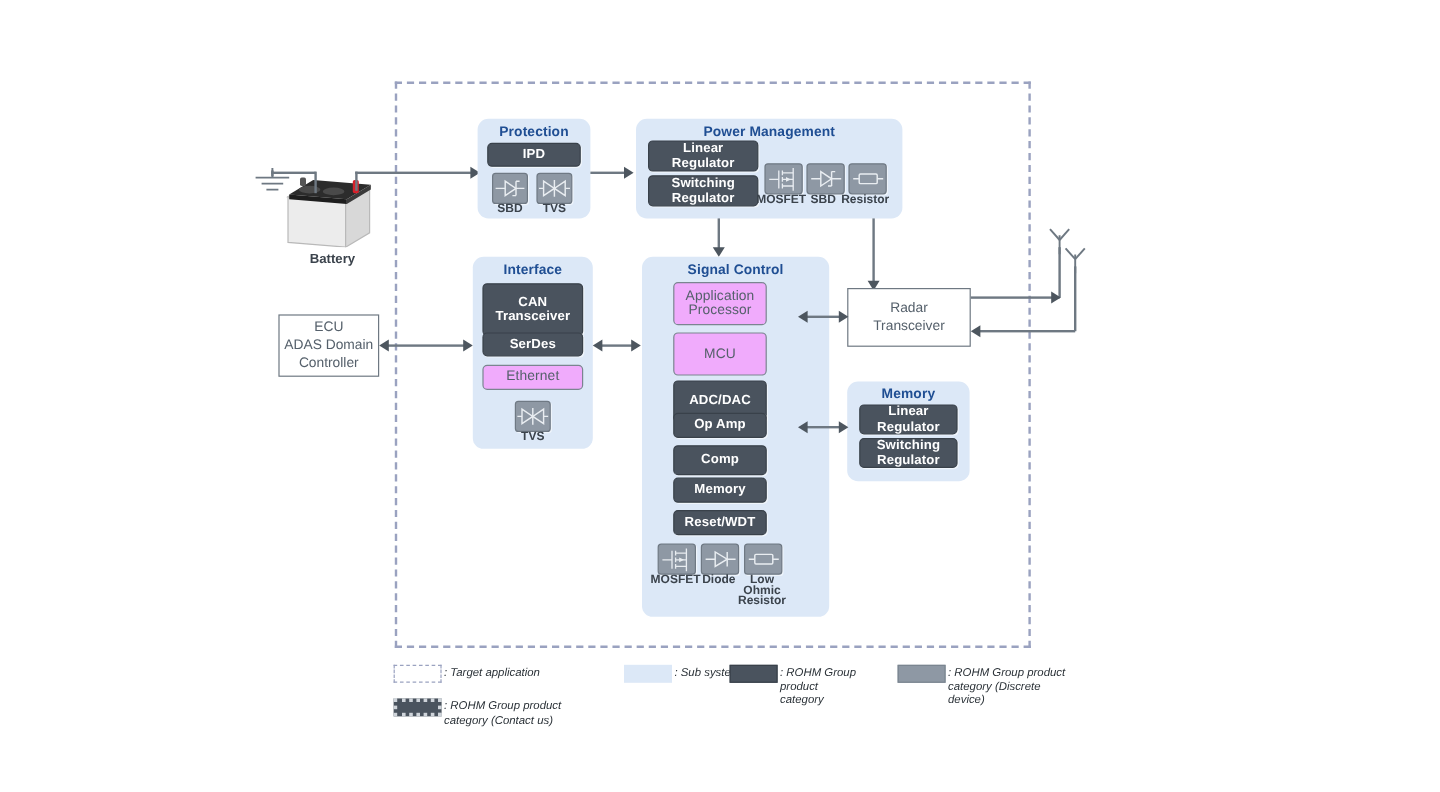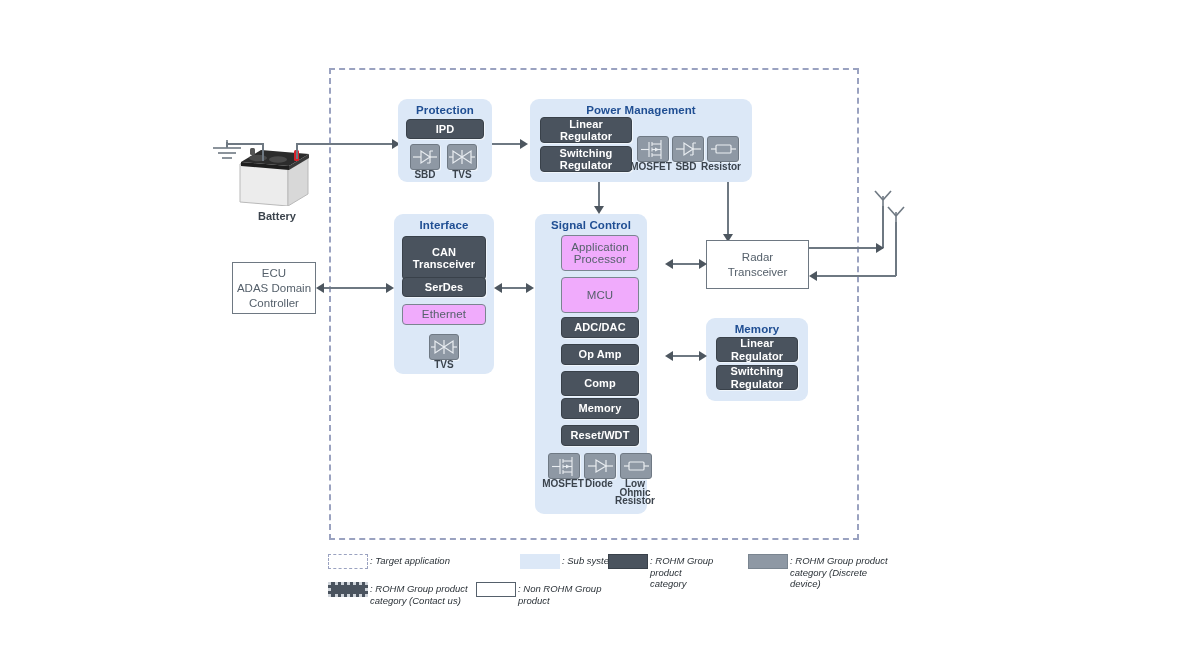--- a/index.html
+++ b/index.html
@@ -273,27 +273,27 @@
       <line x1="13" y1="3" x2="13" y2="17" stroke="#e9edf1" stroke-width="1.2"></line>
       <line x1="22" y1="10" x2="26" y2="10" stroke="#e9edf1" stroke-width="1.2"></line>
     </svg>
   </div>
   <div class="disc-label" style="left:424px;top:361px;width:40px;">TVS</div>
 
   <div class="ln lnh" style="left:500px;top:287px;width:32px;"></div>
   <div class="arrow l" style="left:494px;top:283px;"></div>
   <div class="arrow r" style="left:526px;top:283px;"></div>
 
-  <div class="subsys" style="left:535px;top:214px;width:112px;height:300px;">
+  <div class="subsys" style="left:535px;top:214px;width:156px;height:300px;">
     <div class="subsys-title">Signal Control</div>
   </div>
   <div class="blk white" style="left:561px;top:235px;width:78px;height:36px;">Application
 Processor</div>
   <div class="blk white" style="left:561px;top:277px;width:78px;height:36px;">MCU</div>
-  <div class="blk dark" style="left:561px;top:317px;width:78px;height:21px;">ADC/DAC</div>
+  <div class="blk dark" style="left:561px;top:317px;width:78px;height:35px;">ADC/DAC</div>
   <div class="blk dark" style="left:561px;top:344px;width:78px;height:21px;">Op Amp</div>
   <div class="blk dark" style="left:561px;top:371px;width:78px;height:25px;">Comp</div>
   <div class="blk dark" style="left:561px;top:398px;width:78px;height:21px;">Memory</div>
   <div class="blk dark" style="left:561px;top:425px;width:78px;height:21px;">Reset/WDT</div>
 
   <div class="disc wide" style="left:548px;top:453px;">
     <svg width="27" height="21" viewBox="0 0 27 21">
       <line x1="1" y1="10.5" x2="9" y2="10.5" stroke="#e9edf1" stroke-width="1.1"></line>
       <line x1="9" y1="3" x2="9" y2="18" stroke="#e9edf1" stroke-width="1.1"></line>
       <line x1="12" y1="3" x2="12" y2="7" stroke="#e9edf1" stroke-width="1.1"></line>
@@ -399,23 +399,16 @@
     </div>
 
     <div class="lg-item" style="left:0px;top:28px;width:140px;">
       <div class="lg-sw">
           <div class="sw-contact"></div>
         </div>
       <div class="lg-txt">: ROHM Group product
   category (Contact us)</div>
     </div>
 
-    <div class="lg-item" style="left:148px;top:28px;width:135px;">
-      <div class="lg-sw">
-          <div class="sw-white"></div>
-        </div>
-      <div class="lg-txt">: Non ROHM Group
-  product</div>
-    </div>
 
   </div>
 
 </div>
 
 </body></html>

